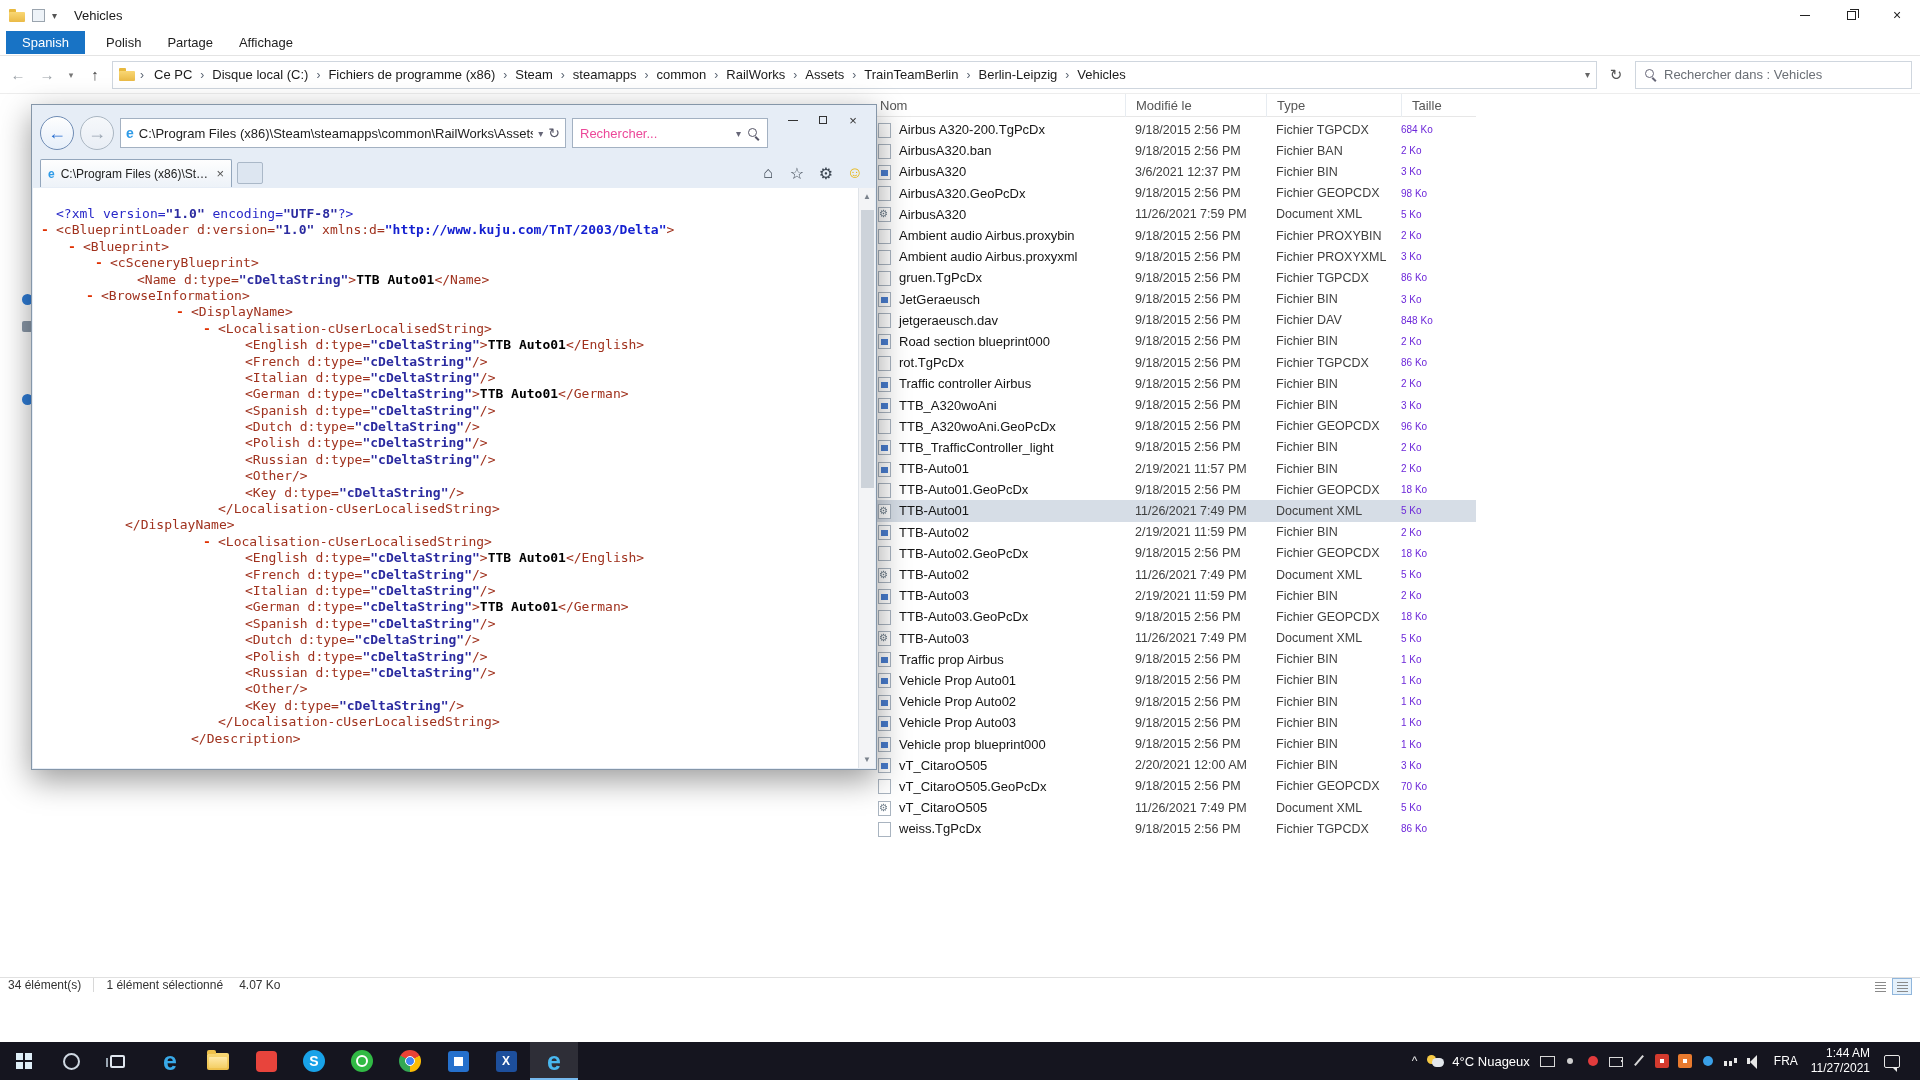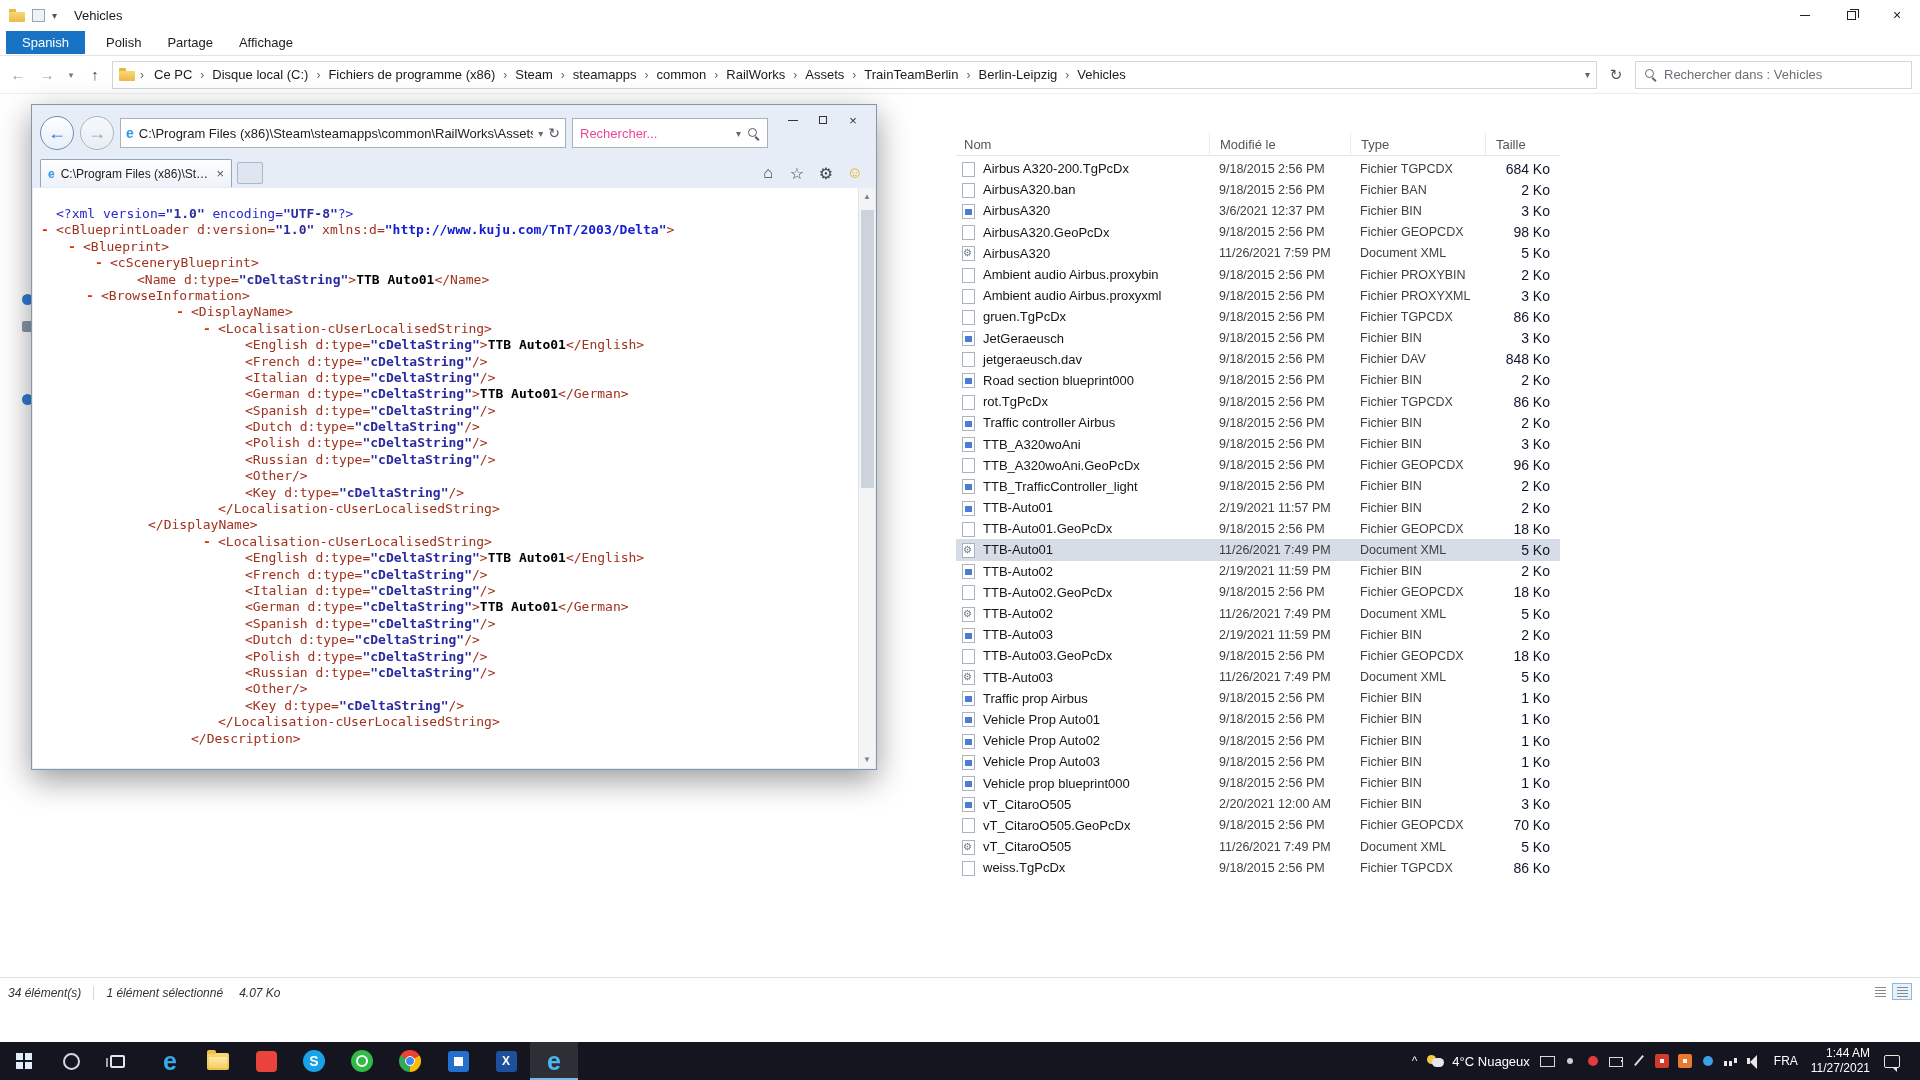--- a/index.html
+++ b/index.html
@@ -43,37 +43,37 @@
   .mag::before { content:""; position:absolute; left:1px; top:1px; width:7px; height:7px; border:1.6px solid currentColor; border-radius:50%; }
   .mag::after { content:""; position:absolute; left:9px; top:9px; width:4.5px; height:1.6px; background:currentColor; transform:rotate(45deg); transform-origin:0 0; }
 
   
   .nav-ic { position:absolute; width:11px; height:11px; border-radius:50%; }
   .nav-onedrive { left:22px; top:294px; background:#2f7cd6; }
   .nav-pc { left:22px; top:321px; background:#8a98a8; border-radius:2px; }
   .nav-net { left:22px; top:394px; background:#2f7cd6; }
 
   
-  .filepane { position:absolute; left:956px; top:94px; width:604px;margin-top:39px; }
+  .filepane { position:absolute; left:872px; top:94px; width:604px; }
   .cols { display:grid; grid-template-columns:253px 141px 135px 75px; height:23px; border-bottom:1px solid #e7e7e7; align-items:center; }
   .colh { font-size:13px; color:#555; padding-left:10px; height:23px; display:flex; align-items:center; }
   .colh:first-child { padding-left:8px; }
   .colh + .colh { border-left:1px solid #e7ecf1; }
   .rows { margin-top:2px; }
   .frow { display:grid; grid-template-columns:253px 141px 135px 75px; height:21.2px; align-items:center; }
   .frow.sel { background:#d6dde6; }
   .cname { display:flex; align-items:center; padding-left:5px; overflow:hidden; white-space:nowrap; font-size:13px; color:#151515; }
   .cdate, .ctype { font-size:12.5px; color:#3f3f3f; padding-left:10px; white-space:nowrap; }
-  .csize { font-size:14px; color:#0f172a; text-align:right; padding-right:10px; white-space:nowrap; }
+  .csize { font-size:10px; color:#6d28d9; padding-right:10px; white-space:nowrap; }
   .fic { width:15px; height:16px; position:relative; display:inline-block; margin-right:7px; flex:none; }
   .fic::before { content:""; position:absolute; left:1px; top:1px; width:11px; height:13px; background:#fff; border:1px solid #a9b4c0; }
   .fic-bin::after { content:""; position:absolute; left:4px; top:6px; width:7px; height:6px; background:#4a7ed0; }
   .fic-xml::after { content:"⚙"; position:absolute; left:2px; top:2px; font-size:10px; color:#6a7a88; }
 
-  .statusbar { position:absolute; left:0; top:977px; width:1920px; height:23px; border-top:1px solid #e0e0e0; display:flex; align-items:flex-end; font-size:12px; color:#333; background:#fff;font-style:italic; }
+  .statusbar { position:absolute; left:0; top:977px; width:1920px; height:23px; border-top:1px solid #e0e0e0; display:flex; align-items:flex-start; font-size:12px; color:#333; background:#fff; }
   .st1 { margin-left:8px; }
   .st-sep { width:1px; height:14px; background:#d8d8d8; margin:0 12px; }
   .st3 { margin-left:16px; }
   .viewtoggles { margin-left:auto; display:flex; margin-right:8px; gap:2px; }
   .vt { width:20px; height:17px; display:flex; align-items:center; justify-content:center; border:1px solid transparent; }
   .vt-ic { width:11px; height:10px; background:repeating-linear-gradient(#8a8a8a 0 1px, transparent 1px 3px); }
   .vt.active { border-color:#90b6dc; background:#e5f1fb; }
 
   
   .ie { position:absolute; left:31px; top:104px; width:846px; height:666px; background:#e6edf6; border:1px solid #8596a8; box-shadow:0 10px 30px rgba(0,0,0,.4); z-index:30; }
@@ -639,21 +639,21 @@
           <div class="xline" style="padding-left: 197px;"><span class="xmark"></span><span class="x-t">&lt;French d:type=</span><span class="x-v">"cDeltaString"</span><span class="x-t">/&gt;</span></div>
           <div class="xline" style="padding-left: 197px;"><span class="xmark"></span><span class="x-t">&lt;Italian d:type=</span><span class="x-v">"cDeltaString"</span><span class="x-t">/&gt;</span></div>
           <div class="xline" style="padding-left: 197px;"><span class="xmark"></span><span class="x-t">&lt;German d:type=</span><span class="x-v">"cDeltaString"</span><span class="x-t">&gt;</span><span class="x-c">TTB Auto01</span><span class="x-t">&lt;/German&gt;</span></div>
           <div class="xline" style="padding-left: 197px;"><span class="xmark"></span><span class="x-t">&lt;Spanish d:type=</span><span class="x-v">"cDeltaString"</span><span class="x-t">/&gt;</span></div>
           <div class="xline" style="padding-left: 197px;"><span class="xmark"></span><span class="x-t">&lt;Dutch d:type=</span><span class="x-v">"cDeltaString"</span><span class="x-t">/&gt;</span></div>
           <div class="xline" style="padding-left: 197px;"><span class="xmark"></span><span class="x-t">&lt;Polish d:type=</span><span class="x-v">"cDeltaString"</span><span class="x-t">/&gt;</span></div>
           <div class="xline" style="padding-left: 197px;"><span class="xmark"></span><span class="x-t">&lt;Russian d:type=</span><span class="x-v">"cDeltaString"</span><span class="x-t">/&gt;</span></div>
           <div class="xline" style="padding-left: 197px;"><span class="xmark"></span><span class="x-t">&lt;Other/&gt;</span></div>
           <div class="xline" style="padding-left: 197px;"><span class="xmark"></span><span class="x-t">&lt;Key d:type=</span><span class="x-v">"cDeltaString"</span><span class="x-t">/&gt;</span></div>
           <div class="xline" style="padding-left: 170px;"><span class="xmark"></span><span class="x-t">&lt;/Localisation-cUserLocalisedString&gt;</span></div>
-          <div class="xline" style="padding-left: 100px;"><span class="xmark"></span><span class="x-t">&lt;/DisplayName&gt;</span></div>
+          <div class="xline" style="padding-left: 77px;"><span class="xmark"></span><span class="x-t">&lt;/DisplayName&gt;</span></div>
           <div class="xline" style="padding-left: 170px;"><span class="xmark">-</span><span class="x-t">&lt;Localisation-cUserLocalisedString&gt;</span></div>
           <div class="xline" style="padding-left: 197px;"><span class="xmark"></span><span class="x-t">&lt;English d:type=</span><span class="x-v">"cDeltaString"</span><span class="x-t">&gt;</span><span class="x-c">TTB Auto01</span><span class="x-t">&lt;/English&gt;</span></div>
           <div class="xline" style="padding-left: 197px;"><span class="xmark"></span><span class="x-t">&lt;French d:type=</span><span class="x-v">"cDeltaString"</span><span class="x-t">/&gt;</span></div>
           <div class="xline" style="padding-left: 197px;"><span class="xmark"></span><span class="x-t">&lt;Italian d:type=</span><span class="x-v">"cDeltaString"</span><span class="x-t">/&gt;</span></div>
           <div class="xline" style="padding-left: 197px;"><span class="xmark"></span><span class="x-t">&lt;German d:type=</span><span class="x-v">"cDeltaString"</span><span class="x-t">&gt;</span><span class="x-c">TTB Auto01</span><span class="x-t">&lt;/German&gt;</span></div>
           <div class="xline" style="padding-left: 197px;"><span class="xmark"></span><span class="x-t">&lt;Spanish d:type=</span><span class="x-v">"cDeltaString"</span><span class="x-t">/&gt;</span></div>
           <div class="xline" style="padding-left: 197px;"><span class="xmark"></span><span class="x-t">&lt;Dutch d:type=</span><span class="x-v">"cDeltaString"</span><span class="x-t">/&gt;</span></div>
           <div class="xline" style="padding-left: 197px;"><span class="xmark"></span><span class="x-t">&lt;Polish d:type=</span><span class="x-v">"cDeltaString"</span><span class="x-t">/&gt;</span></div>
           <div class="xline" style="padding-left: 197px;"><span class="xmark"></span><span class="x-t">&lt;Russian d:type=</span><span class="x-v">"cDeltaString"</span><span class="x-t">/&gt;</span></div>
           <div class="xline" style="padding-left: 197px;"><span class="xmark"></span><span class="x-t">&lt;Other/&gt;</span></div>

